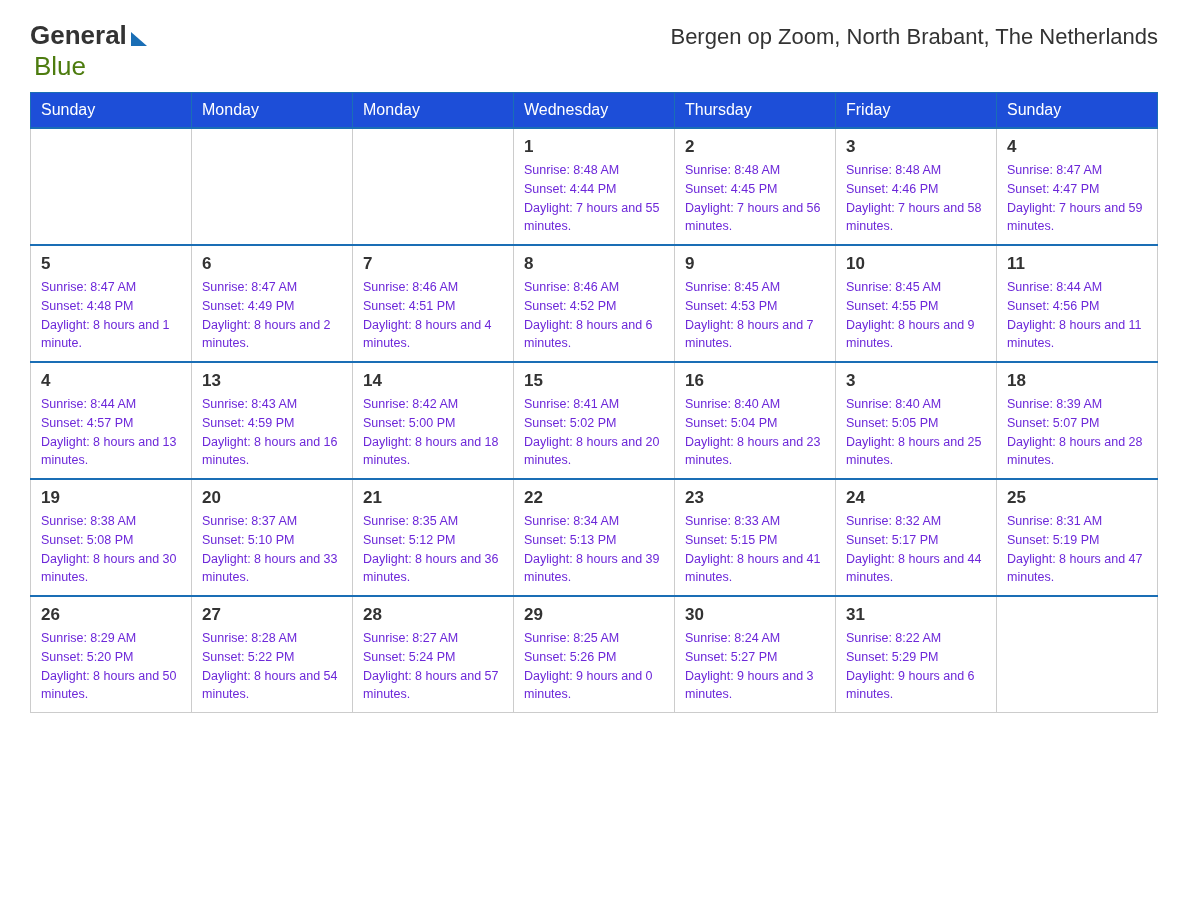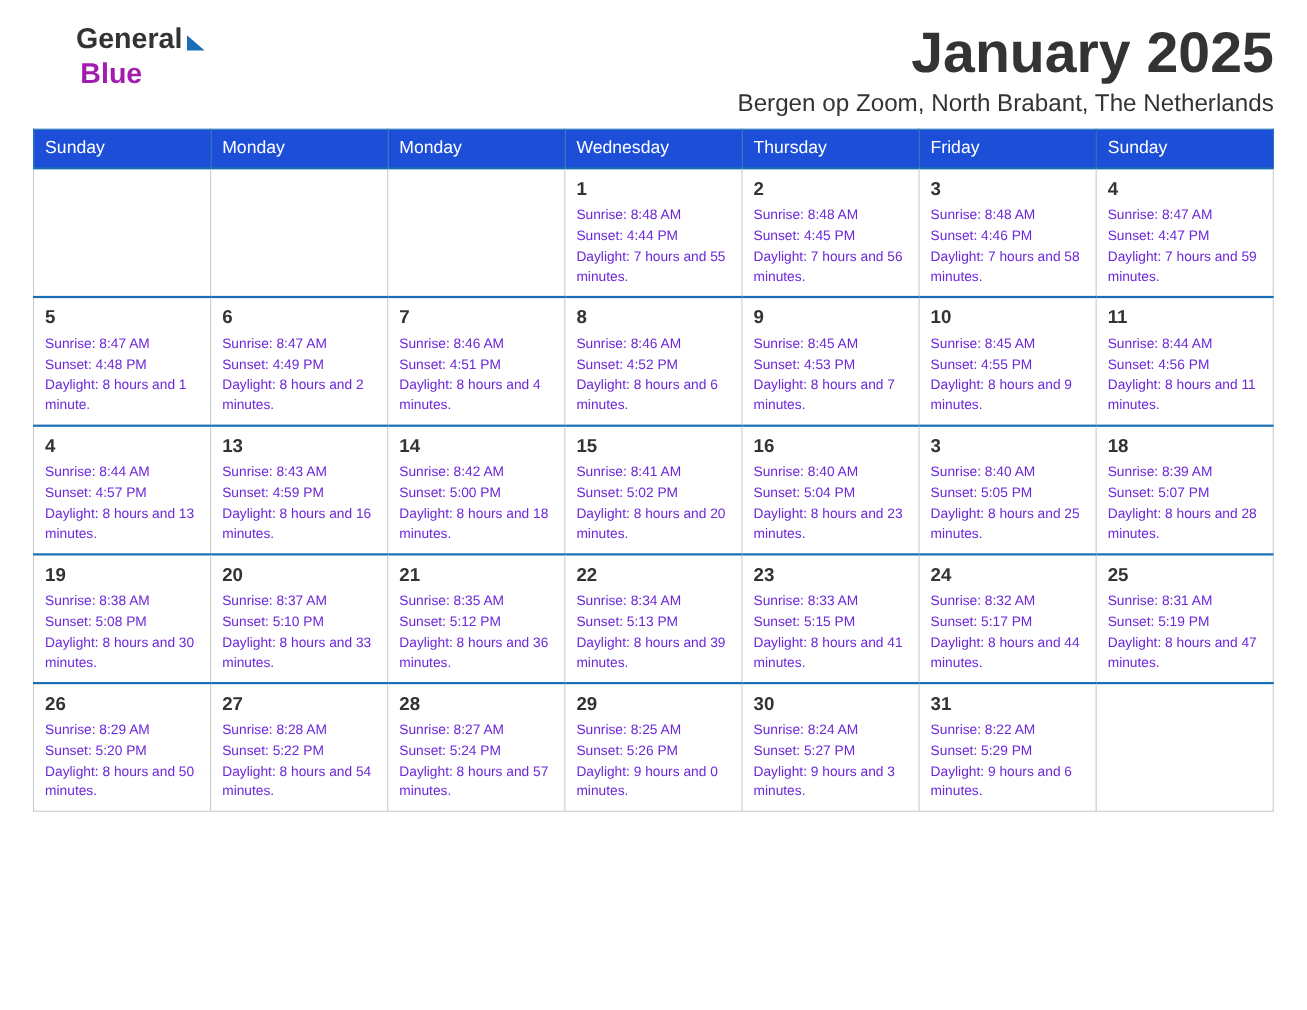--- a/index.html
+++ b/index.html
@@ -82,57 +82,55 @@
     }
 
     .empty-cell {
       background: #fff;
     }
 
     .logo-wrapper {
       display: flex;
       flex-direction: column;
       align-items: flex-start;
-      margin-left: 39px;
     }
 
     .logo-top {
       display: flex;
       align-items: center;
     }
 
     .logo-word-general {
       font-size: 26px;
       font-weight: bold;
       color: #333;
     }
 
     .logo-word-blue {
       font-size: 26px;
-      font-weight: bold;
-      color: #a21caf;
+      font-weight: normal;
+      color: #4d7c0f;
       margin-left: 4px;
       text-align: right;
     }
   </style>
 </head>
 <body>
 
 <div class="header-area">
   <div class="logo-wrapper">
     <div class="logo-top">
       <span class="logo-word-general">General</span>
       <span style="display:inline-block; width:0; height:0; border-top: 14px solid transparent; border-bottom: 0px solid transparent; border-left: 16px solid #1a6eb5; margin-left:4px; margin-top:6px;"></span>
     </div>
     <div>
       <span class="logo-word-blue">Blue</span>
     </div>
   </div>
   <div class="title-area">
-    <div class="month-title">January 2025</div>
     <div class="location-title">Bergen op Zoom, North Brabant, The Netherlands</div>
   </div>
 </div>
 
 <table class="calendar-table">
   <thead>
     <tr id="weekday-header-row">
     <th>Sunday</th>
         <th>Monday</th>
         <th>Monday</th>

